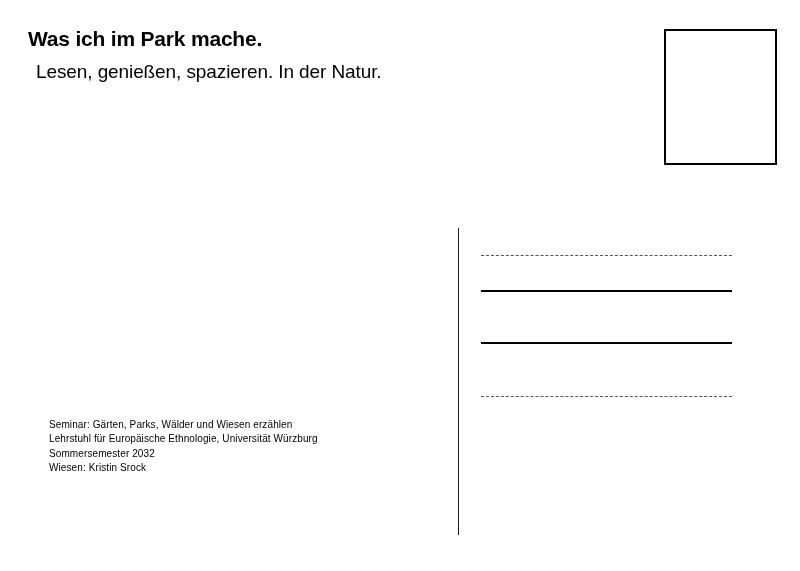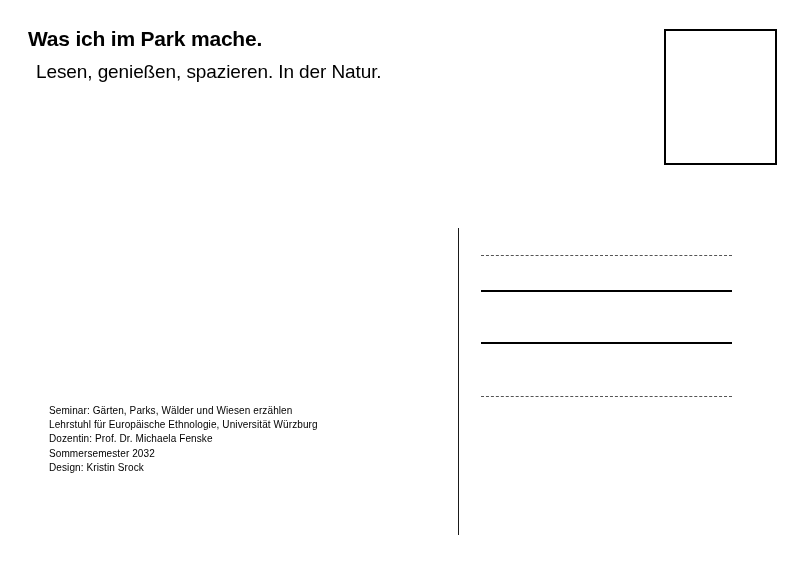--- a/index.html
+++ b/index.html
@@ -123,18 +123,17 @@
     <div class="addr-line solid"></div>
     <div class="gap-2"></div>
     <div class="addr-line solid"></div>
     <div class="gap-3"></div>
     <div class="addr-line dashed"></div>
   </div>
 
   <div class="credits">
     <div>Seminar: Gärten, Parks, Wälder und Wiesen erzählen</div>
     <div>Lehrstuhl für Europäische Ethnologie, Universität Würzburg</div>
-    <div>Dozentin: Prof. Dr. Michaela Fenske</div>
     <div>Sommersemester 2032</div>
-    <div>Design: Kristin Srock</div>
+    <div>Wiesen: Kristin Srock</div>
   </div>
 
 </div>
 
 </body></html>

